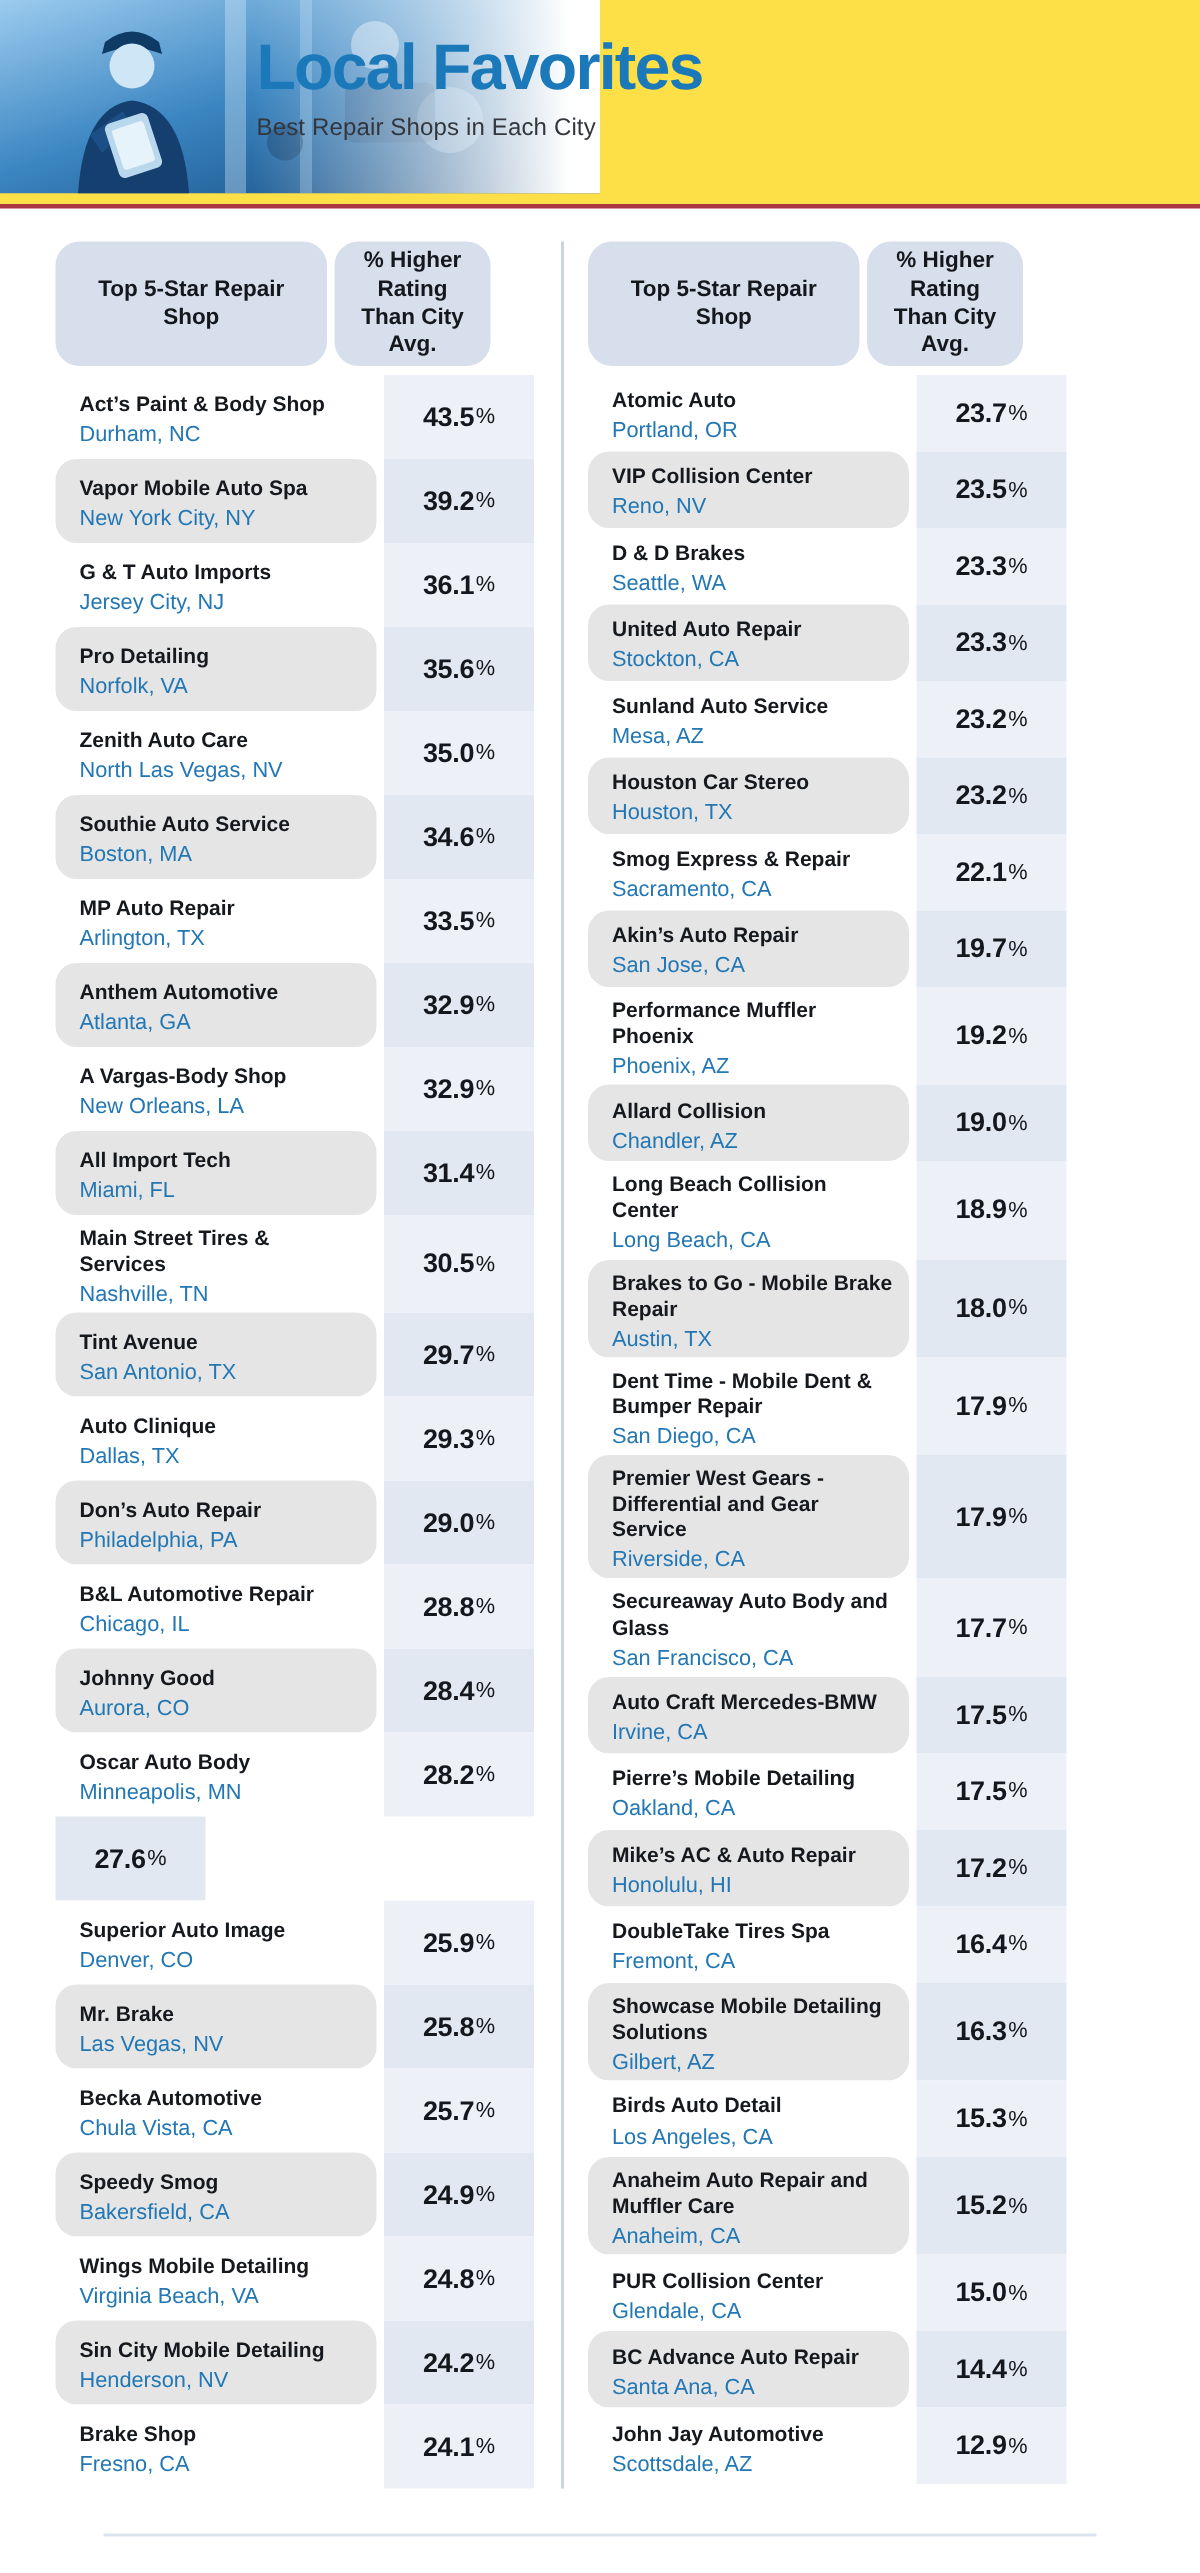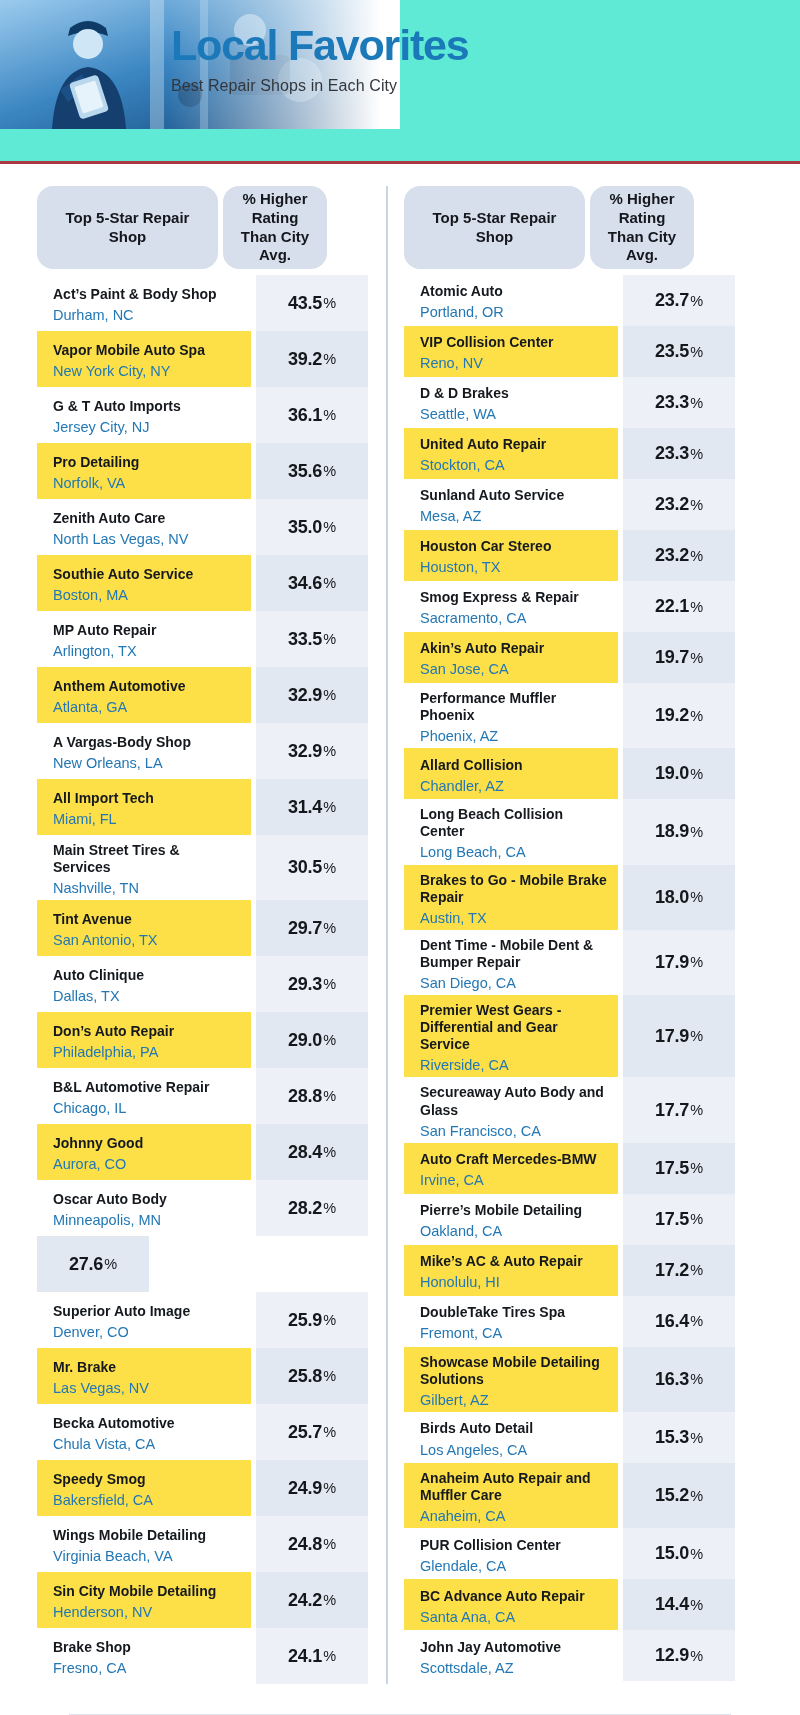--- a/index.html
+++ b/index.html
@@ -1,20 +1,20 @@
 <!DOCTYPE html>
 <html><head>
 <meta charset="utf-8">
 <style>
   html,body{margin:0;padding:0;background:#ffffff;}
   body{width:800px;font-family:"Liberation Sans","DejaVu Sans",sans-serif;}
   .page{position:relative;width:800px;height:1715px;background:#fff;overflow:hidden;}
 
   
-  .hero{position:relative;height:161px;background:#5eead4;}
+  .hero{position:relative;height:136px;background:#fde047;}
   .hero-photo{position:absolute;left:0;top:0;width:400px;height:129px;}
   .hero-text{position:absolute;left:171px;top:24px;}
   .hero-text h1{margin:0;font-size:43px;line-height:1;font-weight:bold;letter-spacing:-1.2px;color:#1b79ba;}
   .hero-text p{margin:10px 0 0 0;font-size:16px;color:#33373d;letter-spacing:.1px;}
   .red-rule{height:3px;background:#ab3742;width:100%;}
 
   
   .tables{display:flex;align-items:stretch;padding:22px 0 0 37px;}
   .group{flex:none;}
   .group-head{display:flex;gap:5px;margin-bottom:6px;}
@@ -23,22 +23,22 @@
         padding:4px 8px;line-height:1.25;white-space:pre-line;}
   .shop-pill{width:181px;}
   .pct-pill{width:104px;}
   .vdivider{flex:none;width:2px;background:#c9d4e4;margin:0 16px 0 18px;}
 
   .rows{display:flex;flex-direction:column;}
   .row{display:flex;gap:5px;}
   .group-left .row{min-height:56px;}
   .group-right .row{min-height:51px;}
   .name-cell{width:214px;box-sizing:border-box;padding:7px 10px 3px 16px;display:flex;flex-direction:column;justify-content:center;background:#ffffff;}
-  .pct-cell{width:112px;display:flex;align-items:center;justify-content:center;background:#edf1f7;}
-  .row.alt .name-cell{background:#fde047;}
+  .pct-cell{width:100px;display:flex;align-items:center;justify-content:center;background:#edf1f7;}
+  .row.alt .name-cell{background:#e5e5e5;border-radius:14px;}
   .row.alt .pct-cell{background:#e2e8f1;}
   .shop{font-size:14px;font-weight:bold;color:#15191e;line-height:1.22;white-space:pre-line;}
   .city{font-size:14.5px;color:#2277b4;line-height:1.25;margin-top:3px;}
   .pct-num{font-size:18px;font-weight:bold;color:#14171c;letter-spacing:-.2px;}
   .pct-sign{font-size:14.5px;color:#14171c;margin-left:1px;}
 
   
   .footer-rule{width:662px;height:2px;background:#dce3ee;margin:30px auto 4px auto;}
 </style>
 </head>

